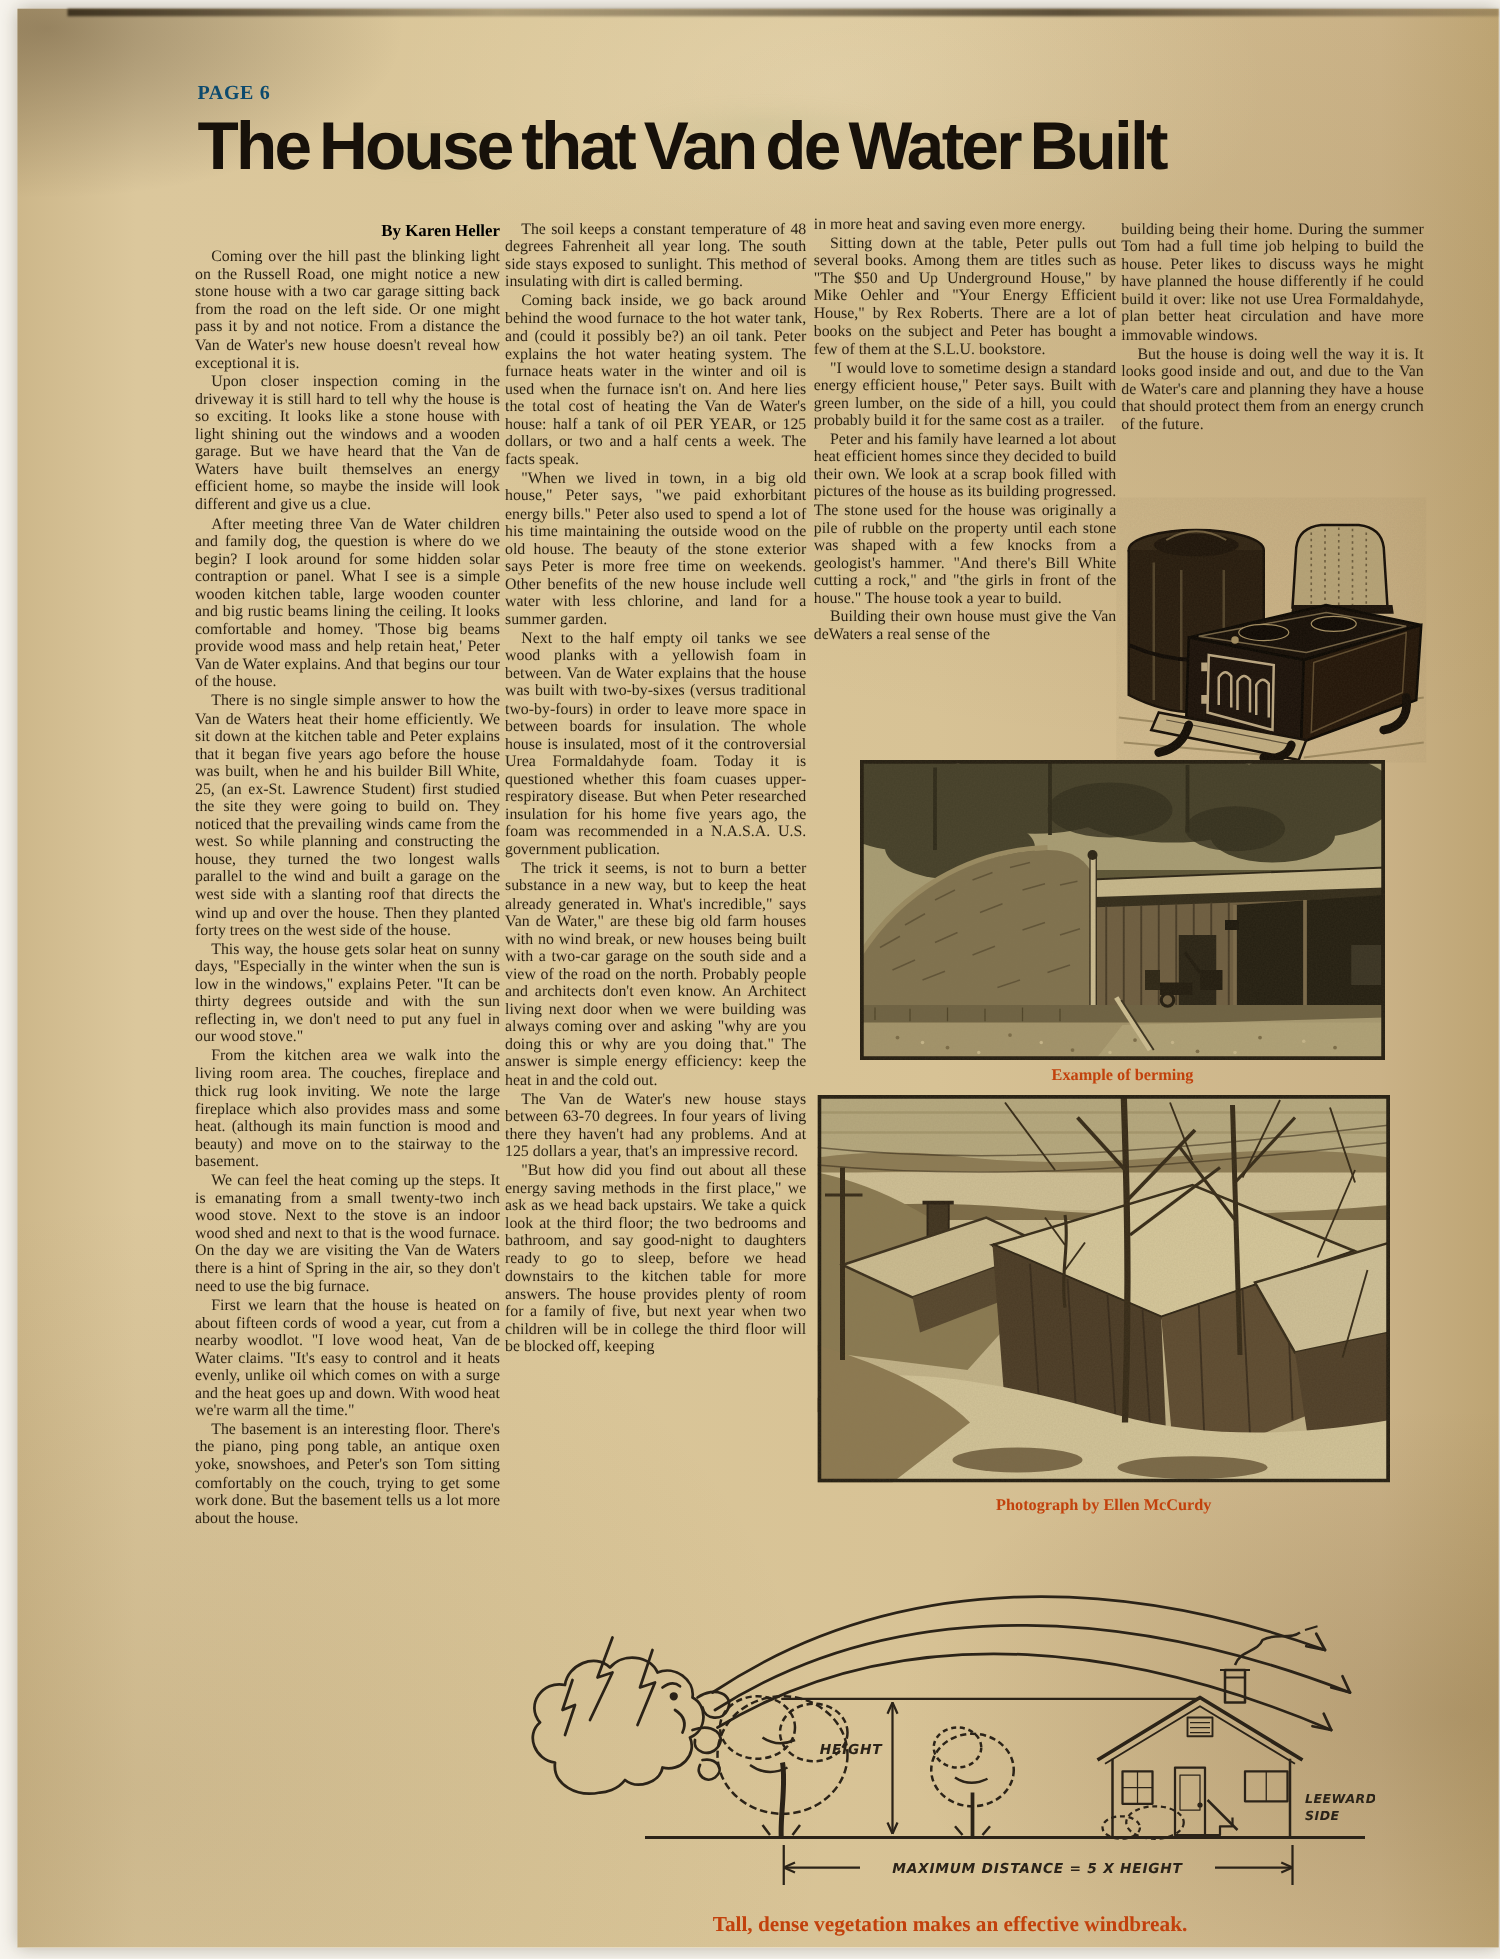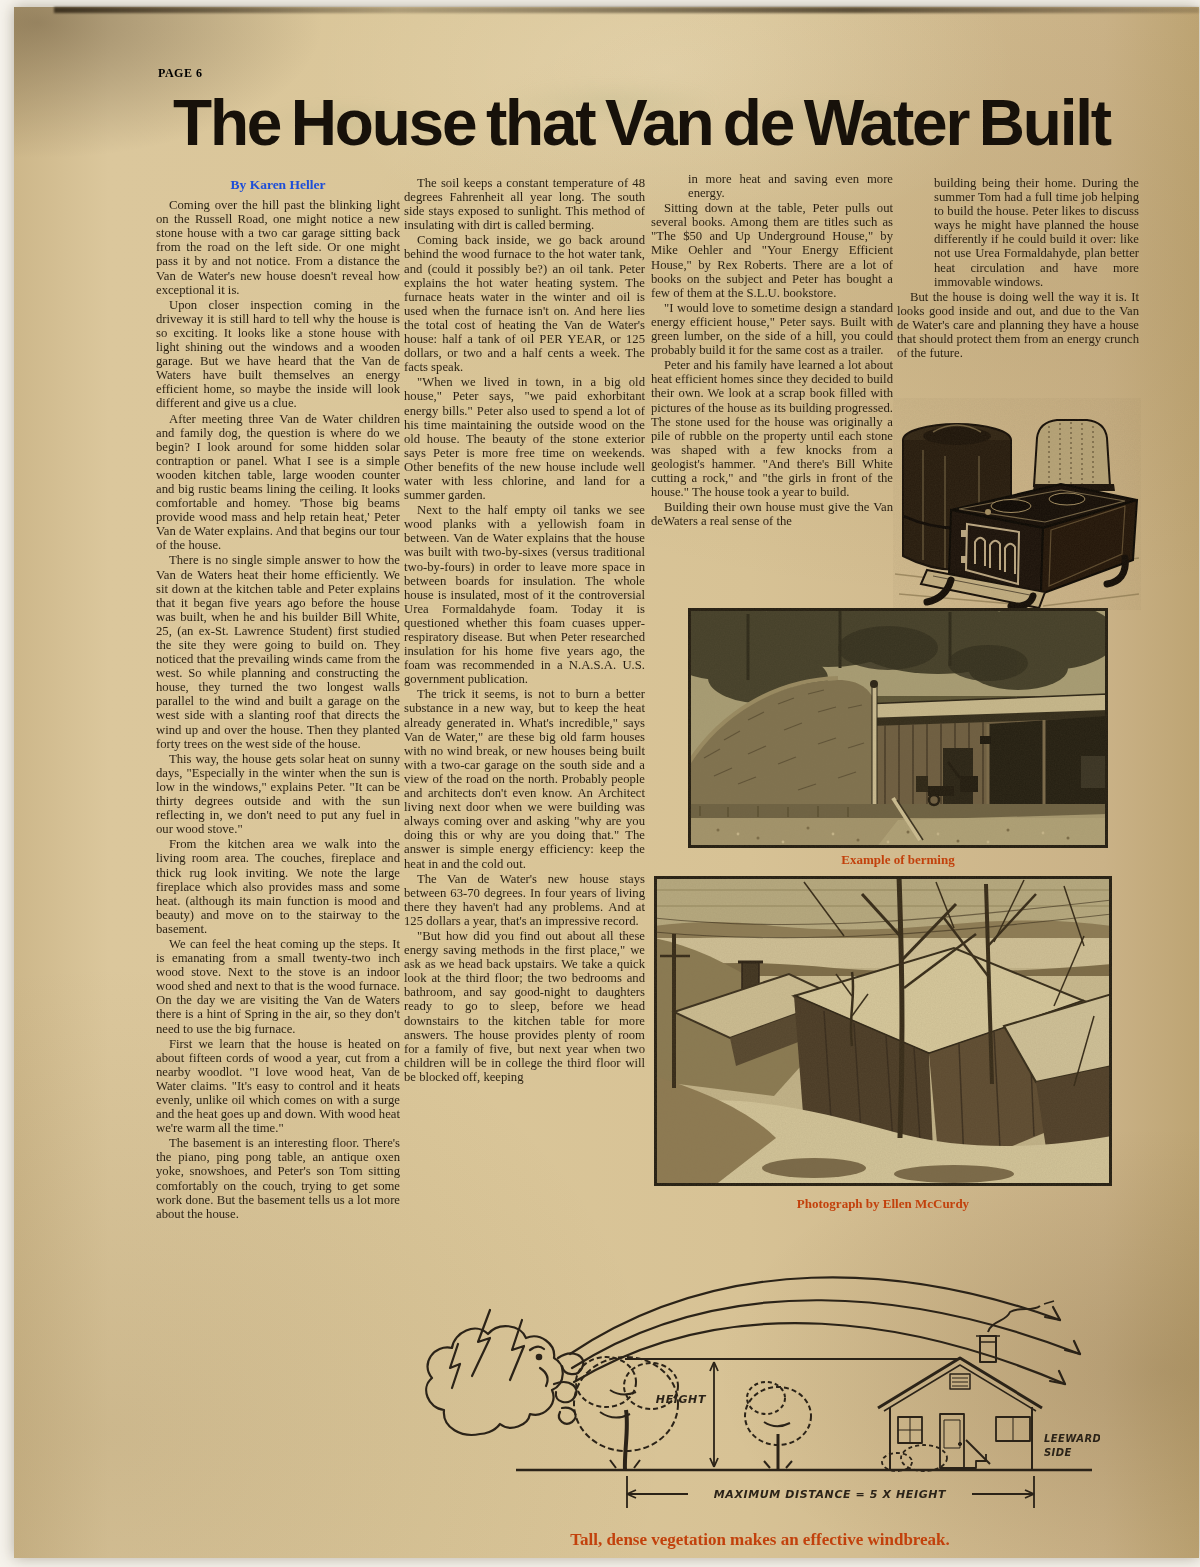--- a/index.html
+++ b/index.html
@@ -15,28 +15,28 @@
       radial-gradient(500px 260px at 55% 4%, rgba(255,246,220,.25), transparent 70%),
       linear-gradient(90deg,#cdb78a 0%,#dbc79c 8%,#dac699 35%,#d7c295 62%,#cab287 92%,#bda473 100%);
     box-shadow:0 0 14px rgba(60,45,20,.35);}
   .paper-top-tear{position:absolute;left:40px;top:0;right:0;height:6px;
     background:linear-gradient(90deg,rgba(40,30,16,.8),rgba(40,30,16,.25) 30%,rgba(40,30,16,.7) 70%,rgba(40,30,16,.2));
     filter:blur(1px);}
   .ghost-smudge{position:absolute;left:180px;top:60px;width:760px;height:90px;opacity:.16;filter:blur(7px);
     background:radial-gradient(120px 26px at 20% 60%, #8a9a6c, transparent 70%),
                radial-gradient(160px 30px at 55% 40%, #93a070, transparent 70%),
                radial-gradient(120px 24px at 85% 55%, #8a9a6c, transparent 70%);}
-  .page-label{position:absolute;left:158px;top:66px;font-weight:bold;font-size:12px;letter-spacing:.5px;color:#000000;}
-  .headline{position:absolute;left:173px;top:86px;width:990px;
-    font-family:"Liberation Sans",sans-serif;font-weight:700;font-size:64px;
+  .page-label{position:absolute;left:158px;top:66px;font-weight:bold;font-size:16px;letter-spacing:.5px;color:#0c4a6e;}
+  .headline{position:absolute;left:158px;top:86px;width:990px;
+    font-family:"Liberation Sans",sans-serif;font-weight:700;font-size:54px;
     letter-spacing:-2.2px;word-spacing:-5px;color:#17110a;white-space:nowrap;}
   .col{position:absolute;font-size:12.7px;line-height:14.1px;text-align:justify;color:#281f12;}
   .col .para{margin:0 0 1px 0;text-indent:13px;}
-  .cont-first .para:first-child{text-indent:0;margin-left:37px;}
-  .byline{font-weight:bold;text-align:center;font-size:13.5px;margin:0 0 6px 0;color:#1d4ed8;}
+  .cont-first .para:first-child{text-indent:0;}
+  .byline{font-weight:bold;text-align:right;font-size:13.5px;margin:0 0 6px 0;color:#000000;}
   #col1{left:156px;top:178px;width:244px;}
   #col2{left:404px;top:176px;width:241px;}
   #col3{left:651px;top:172px;width:242px;}
   #col4{left:897px;top:176px;width:242px;}
   .fig{position:absolute;}
   .caption{position:absolute;text-align:center;font-weight:bold;font-size:13px;color:#c2410c;}
   svg{display:block;}
   .diag-label{font:italic 700 11px "DejaVu Sans",sans-serif;fill:#2b2318;letter-spacing:.6px;}
   .diag-label-sm{font:italic 700 10px "DejaVu Sans",sans-serif;fill:#2b2318;letter-spacing:.4px;}
 </style>

